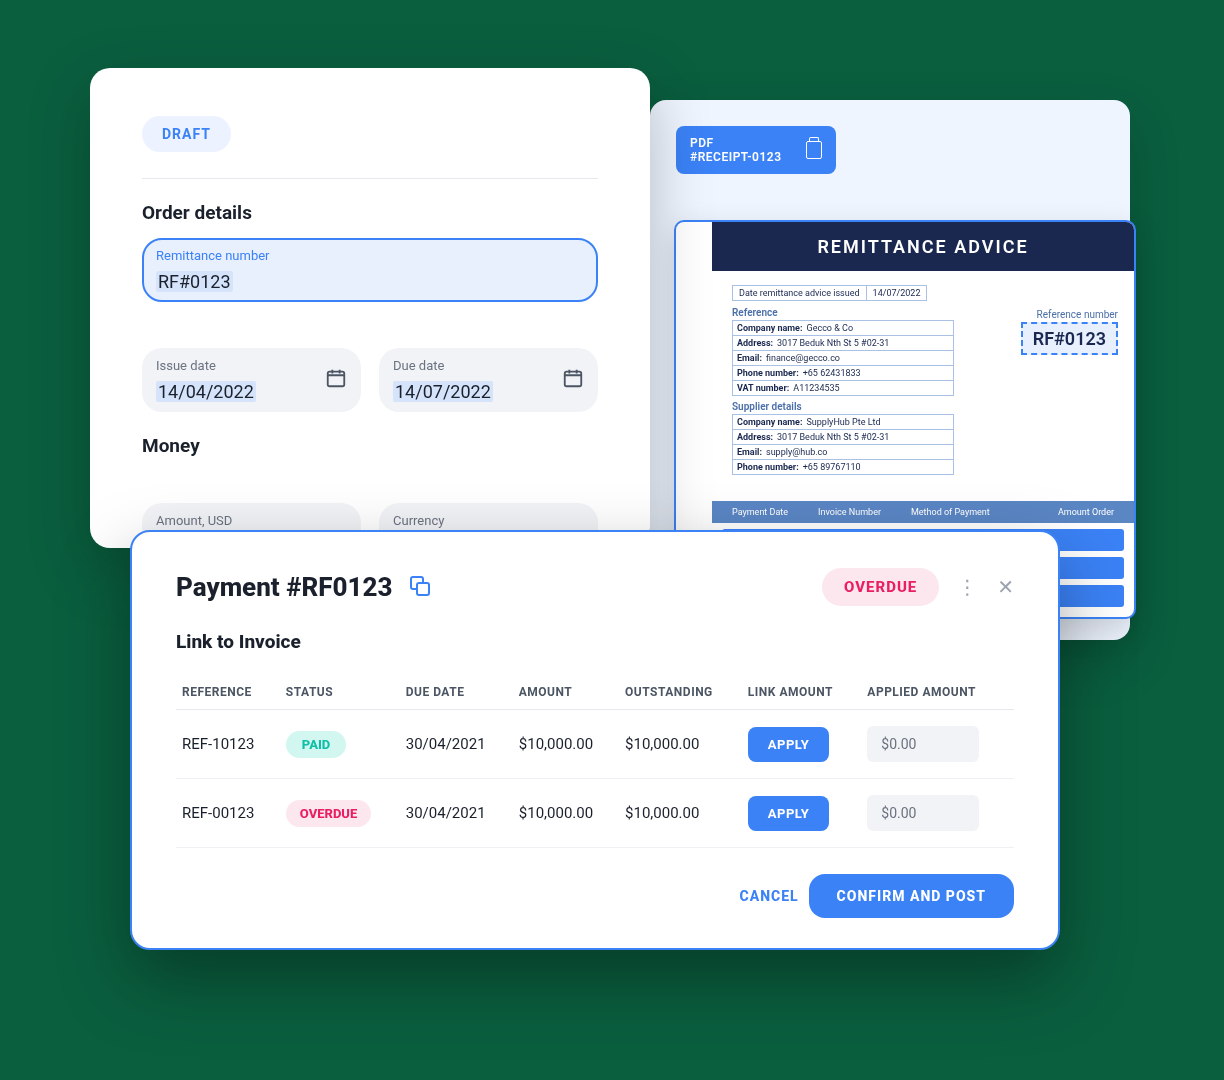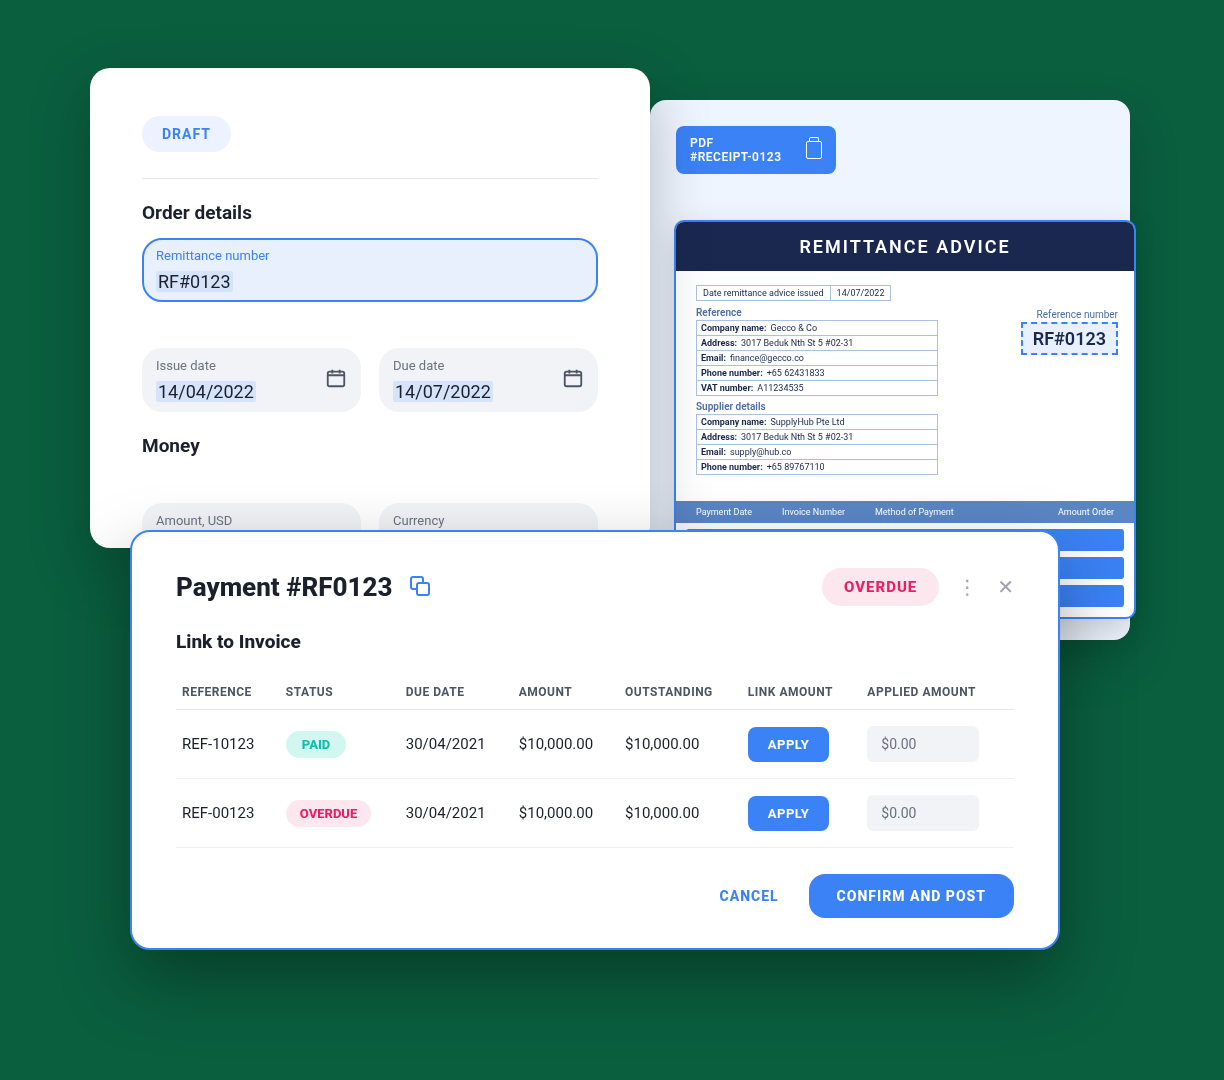--- a/index.html
+++ b/index.html
@@ -31,20 +31,21 @@
     position: absolute; left: 650px; top: 100px; width: 480px; height: 540px;
     background: #eef5ff; border-radius: 16px; padding: 26px;
     box-shadow: 0 20px 50px rgba(0,0,0,0.2);
   }
   .pdf-chip { display: inline-flex; align-items: center; gap: 24px; background: #3b82f6; color: #fff; border-radius: 8px; padding: 10px 14px; font-size: 12px; font-weight: 600; letter-spacing: 0.5px; }
   .pdf-chip .trash { width: 16px; height: 18px; border: 1.5px solid #fff; border-radius: 2px; position: relative; }
   .pdf-chip .trash::before { content: ""; position: absolute; top: -5px; left: 2px; right: 2px; height: 3px; border: 1.5px solid #fff; border-bottom: none; border-radius: 2px 2px 0 0; }
   .doc-preview {
     position: absolute; left: 24px; right: -6px; top: 120px; border: 2px solid #3b82f6; border-radius: 10px; background: #fff; overflow: hidden;
     box-shadow: 0 10px 30px rgba(0,0,0,0.15);
+    padding-left: 36px;
   }
   .doc-head { background: #1a2850; color: #fff; text-align: center; padding: 14px 0; font-size: 18px; letter-spacing: 2px; font-weight: 600; }
   .doc-body { padding: 14px 20px 0 20px; font-size: 9px; color: #1a2850; position: relative; min-height: 230px; }
   .doc-body .lbl { color: #4b6fa8; font-weight: 600; font-size: 10px; margin: 6px 0 2px; }
   .doc-body .kv { border: 1px solid #aac1e6; padding: 2px 4px; margin-bottom: -1px; display: flex; gap: 4px; }
   .doc-body .kv b { font-weight: 700; }
   .ref-box { position: absolute; right: 16px; top: 38px; text-align: right; }
   .ref-box .rlabel { color: #4b6fa8; font-size: 10px; }
   .ref-box .rval { border: 2px dashed #3b82f6; color: #1a2850; font-size: 18px; font-weight: 600; padding: 4px 10px; margin-top: 2px; display: inline-block; background: #e8f0fe; }
   .doc-table-head { background: #5a86c4; color: #fff; display: flex; font-size: 9px; padding: 6px 20px; gap: 30px; }
@@ -70,21 +71,21 @@
   .dots { color: #9ca3af; font-size: 20px; line-height: 1; letter-spacing: 2px; cursor: pointer; }
   .close-x { color: #9ca3af; font-size: 20px; cursor: pointer; font-weight: 300; }
   .link-title { font-size: 19px; font-weight: 800; color: #1a202c; margin-top: 24px; margin-bottom: 22px; }
   table.inv { width: 100%; border-collapse: collapse; }
   table.inv th { text-align: left; font-size: 12px; letter-spacing: 0.5px; color: #4b5563; font-weight: 700; padding: 10px 6px; border-bottom: 1px solid #e5e7eb; }
   table.inv td { padding: 16px 6px; border-bottom: 1px solid #eef0f3; font-size: 15px; color: #1a202c; vertical-align: middle; }
   .badge-paid { background: #d1f7f0; color: #0fbfa8; font-weight: 800; padding: 6px 16px; border-radius: 999px; font-size: 13px; display: inline-block; }
   .badge-over { background: #fde7ef; color: #e91e63; font-weight: 800; padding: 6px 14px; border-radius: 999px; font-size: 13px; display: inline-block; }
   .btn-apply { background: #3b82f6; color: #fff; font-weight: 700; font-size: 13px; letter-spacing: 0.5px; border: none; padding: 10px 20px; border-radius: 8px; cursor: pointer; }
   .applied-input { background: #f1f3f6; border: none; padding: 10px 14px; border-radius: 6px; width: 112px; font-size: 14px; color: #6b7280; }
-  .pay-actions { display: flex; justify-content: flex-end; gap: 30px; margin-top: 26px; align-items: center; }
+  .pay-actions { display: flex; justify-content: flex-end; gap: 10px; margin-top: 26px; align-items: center; }
   .btn-cancel { color: #3b82f6; font-weight: 800; letter-spacing: 1px; background: none; border: none; font-size: 14px; cursor: pointer; }
   .btn-confirm { background: #3b82f6; color: #fff; font-weight: 800; letter-spacing: 1px; border: none; padding: 14px 28px; border-radius: 16px; font-size: 14px; cursor: pointer; }
   svg.cal { width: 22px; height: 22px; }
   svg.chev { width: 16px; height: 16px; }
 </style>
 </head>
 <body>
 
 <div class="stage">
 

